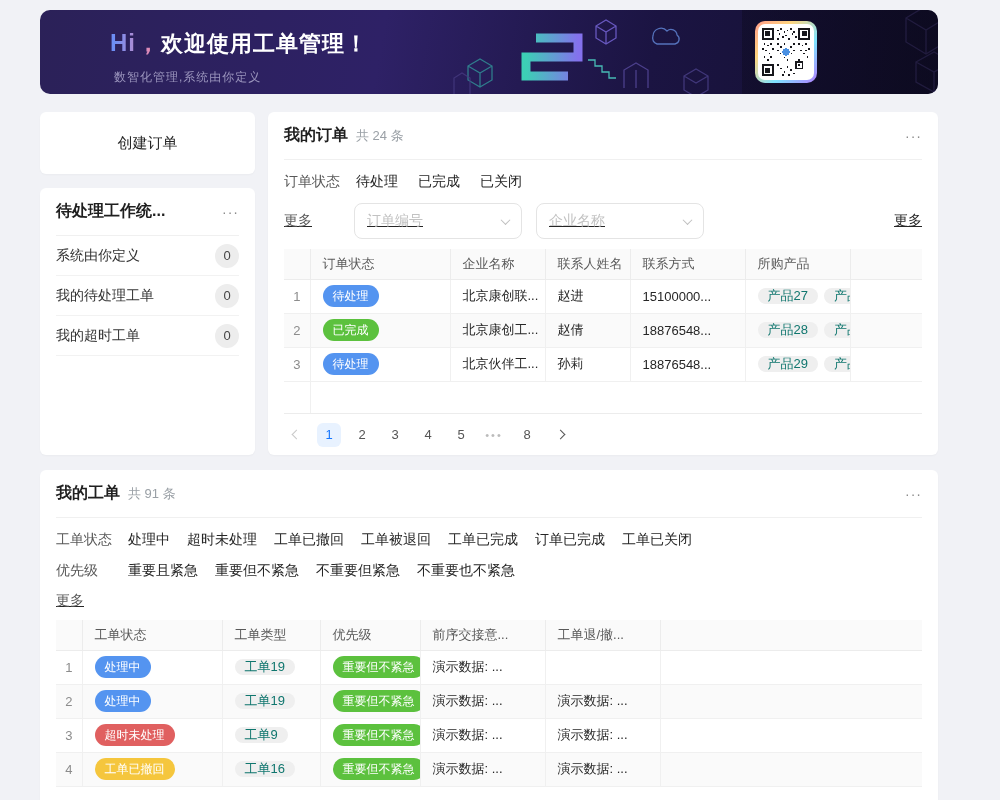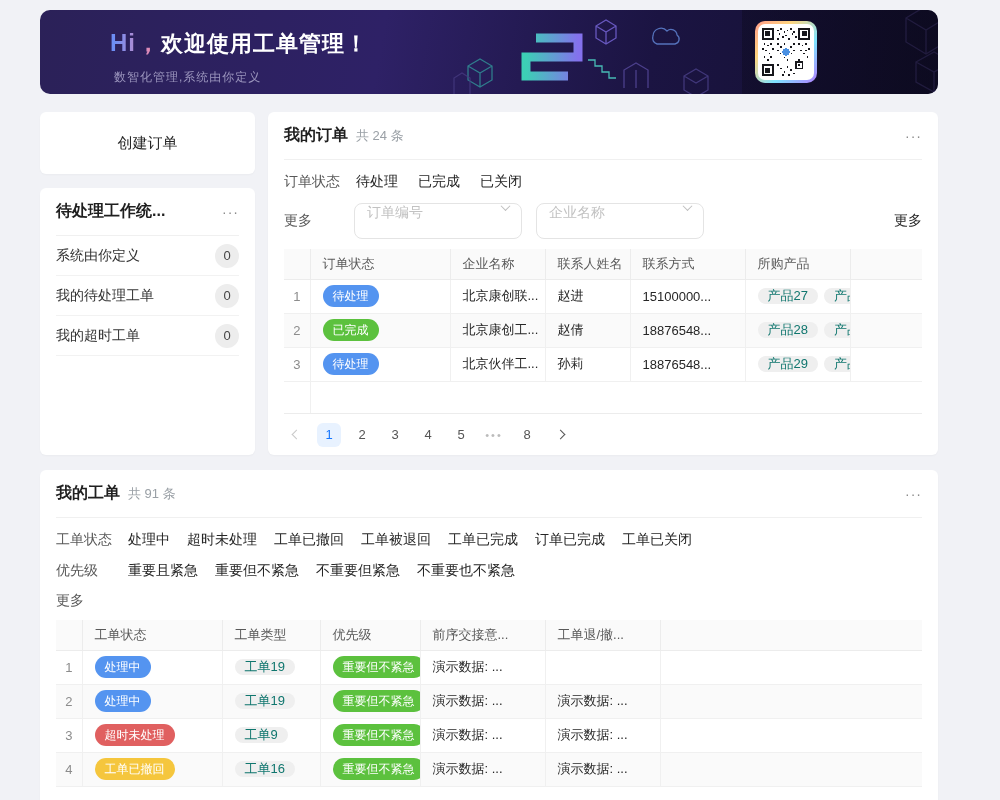--- a/index.html
+++ b/index.html
@@ -65,24 +65,24 @@
   .panel { flex:1; padding:0 16px; }
   .orders-panel { height:343px; }
   .tickets-panel { margin-top:15px; height:344px; padding:0 16px; }
 
   .filter-row { display:flex; align-items:center; margin-top:13px; }
   .filter-label { width:72px; flex:none; font-size:14px; color:#595959; }
   .filter-opts { display:flex; gap:20px; }
   .tickets-panel .filter-opts { gap:17px; }
   .filter-opt { font-size:14px; color:#262626; cursor:pointer; white-space:nowrap; }
 
-  .controls-row { display:flex; align-items:center; margin-top:12px; }
+  .controls-row { display:flex; align-items:center; margin-top:12px;text-decoration:underline; }
   .select {
     width:168px; height:36px; border:1px solid #e4e4e4; border-radius:8px;
-    display:flex; align-items:flex-start; padding:0 12px; margin-right:14px;
+    display:flex; align-items:center; padding:0 12px; margin-right:14px;
     background:#fff; cursor:pointer;
   }
   .select .ph { color:#c2c2c2; font-size:14px; }
   .chev {
     margin-left:auto; width:7px; height:7px;
     border-right:1.4px solid #bfbfbf; border-bottom:1.4px solid #bfbfbf;
     transform:rotate(45deg) translate(-1px,-1px);
   }
   .more-link { margin-left:auto; font-size:14px; color:#262626; cursor:pointer; }
 

